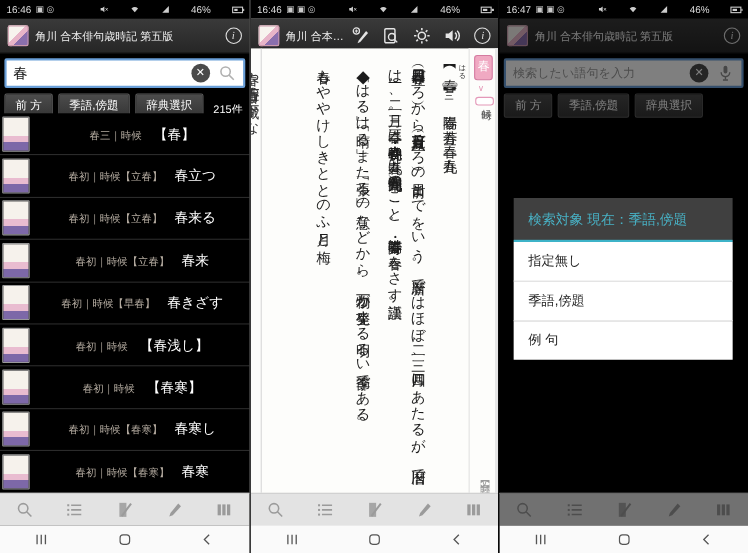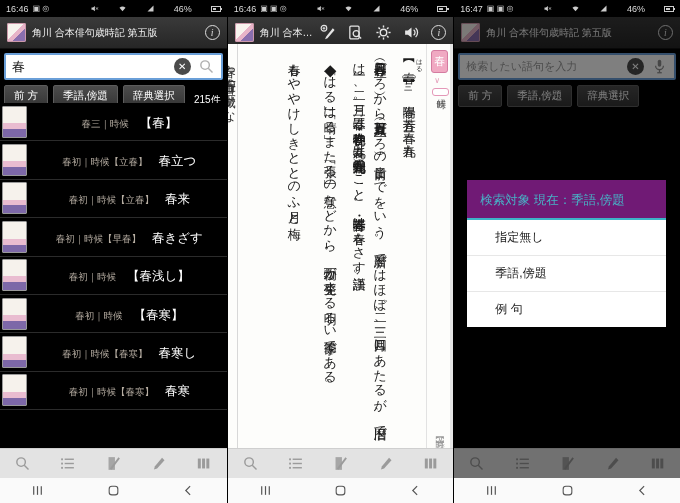--- a/index.html
+++ b/index.html
@@ -87,24 +87,24 @@
     text-align:center; }
   .tab-chevron { position:absolute; top:32px; left:7px; color:#e49ab8; font-size:8px; }
   .cat-tab { position:absolute; top:44px; left:5px; writing-mode:vertical-rl; background:#fff;
     border:1px solid #e498b8; border-radius:3px; color:#555; font-size:9.5px; padding:3px 1px; }
   .prev-link { position:absolute; bottom:4px; left:6px; writing-mode:vertical-rl; color:#9a9a9a;
     font-size:9.5px; }
   .prev-chevron { color:#9a9a9a; font-size:8px; writing-mode:horizontal-tb; display:inline-block; margin-top:2px; }
 
   
   .dim-overlay { position:absolute; top:17px; left:0; right:0; bottom:25px; background:rgba(0,0,0,.5); }
-  .dialog { position:absolute; left:13px; right:14px; top:180px; background:#701a75;
+  .dialog { position:absolute; left:13px; right:14px; top:180px; background:#404040;
     box-shadow:0 3px 14px rgba(0,0,0,.7); }
   .d-title { color:#48b2c6; font-size:12.5px; padding:12px 13px 9px; border-bottom:2px solid #3db3c8; }
-  .d-item { color:#222; font-size:12px; padding:9px 28px; border-bottom:1px solid #e7e7e7; background:#fff; }
+  .d-item { color:#222; font-size:12px; padding:9px 13px; border-bottom:1px solid #e7e7e7; background:#fff; }
   .d-item:last-child { border-bottom:none; }
 </style>
 </head>
 <body>
 
 <div class="screen">
 
   <div class="panel">
     <div class="statusbar">
       <span>16:46</span>
@@ -151,20 +151,24 @@
     </div>
 
     <div class="list">
       <div class="lrow">
         <span class="thumb"></span>
         <span class="lrow-text"><span class="lcat">春三｜時候</span><span class="ltitle">【春】</span></span>
       </div>
       <div class="lrow">
         <span class="thumb"></span>
         <span class="lrow-text"><span class="lcat">春初｜時候【立春】</span><span class="ltitle">春立つ</span></span>
+      </div>
+      <div class="lrow">
+        <span class="thumb"></span>
+        <span class="lrow-text"><span class="lcat">春初｜時候【立春】</span><span class="ltitle">春来る</span></span>
       </div>
       <div class="lrow">
         <span class="thumb"></span>
         <span class="lrow-text"><span class="lcat">春初｜時候【立春】</span><span class="ltitle">春来</span></span>
       </div>
       <div class="lrow">
         <span class="thumb"></span>
         <span class="lrow-text"><span class="lcat">春初｜時候【早春】</span><span class="ltitle">春きざす</span></span>
       </div>
       <div class="lrow">

